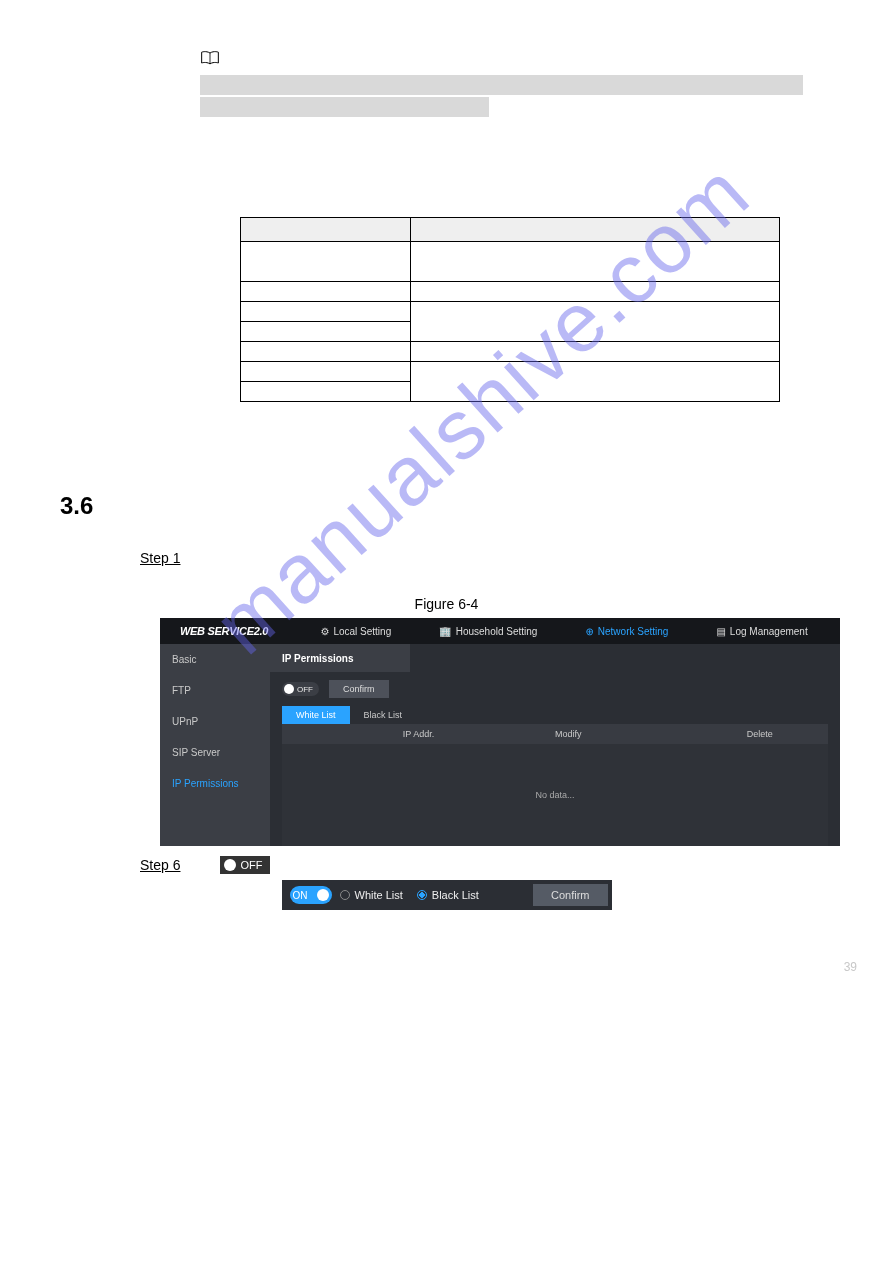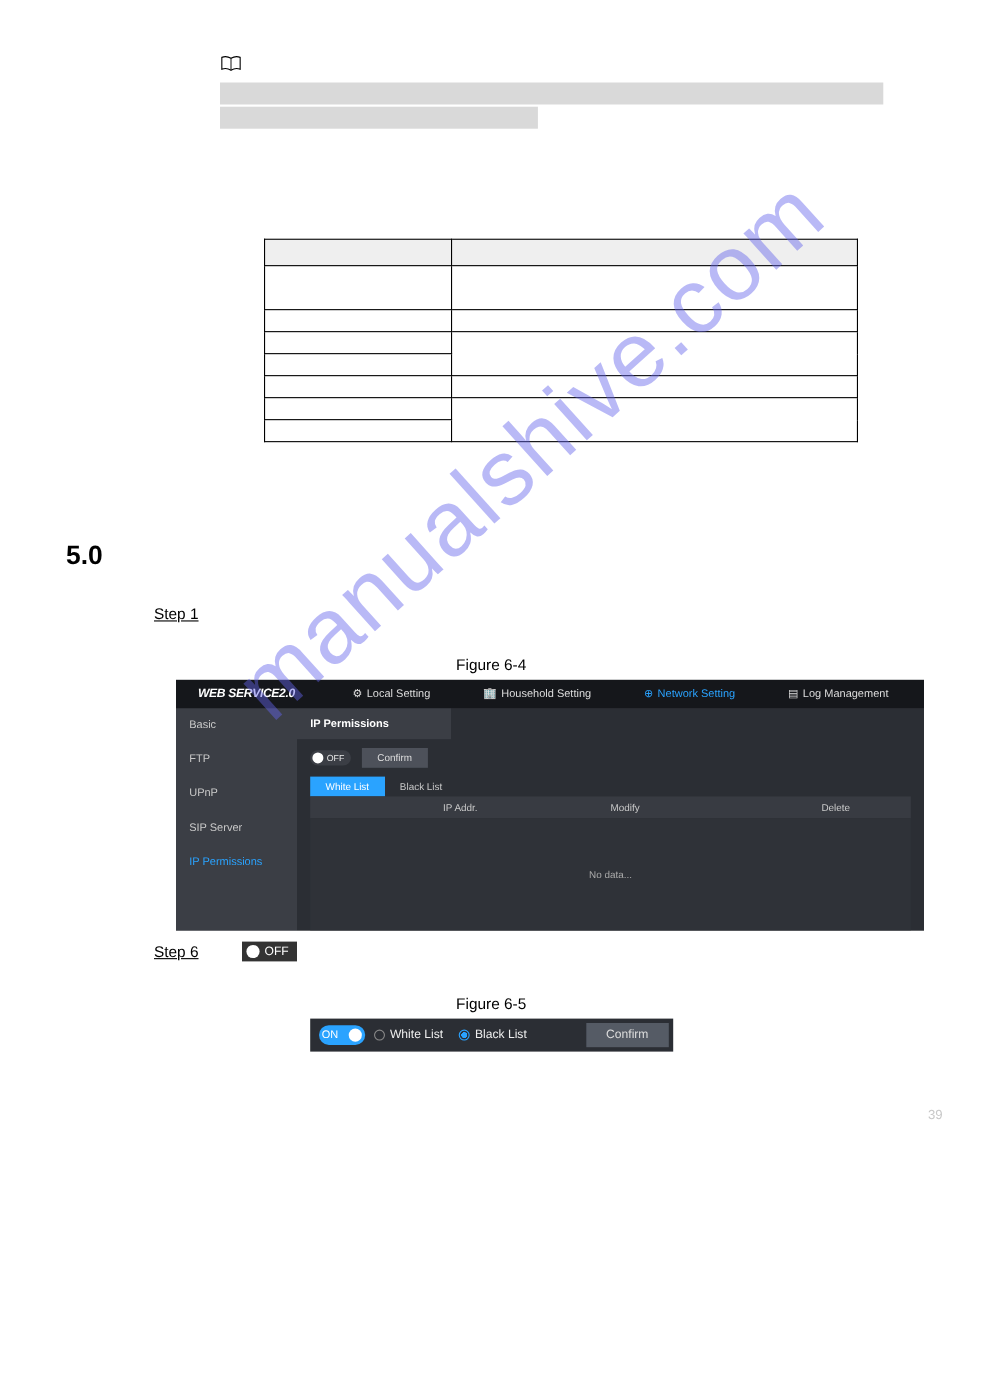--- a/index.html
+++ b/index.html
@@ -326,21 +326,21 @@
           <td rowspan="2"></td>
         </tr>
     <tr>
           <td style="height:20px"></td>
         </tr>
   </tbody>
     </table>
 
   
   <h2 class="section-heading">
-    <span>5.0</span>
+    <span>3.6</span>
   </h2>
 
   
   <div class="step-row">
     <span class="step-label">Step 1</span>
   </div>
 
   
   <div class="figure-caption">Figure 6-4</div>
 
@@ -401,21 +401,20 @@
   
   <div class="step-row" style="margin-top:10px">
     <span class="step-label">Step 6</span>
     <span class="off-chip">
       <span class="dot"></span>
       <span>OFF</span>
     </span>
   </div>
 
   
-  <div class="figure-caption" style="margin-top:30px">Figure 6-5</div>
   <div class="fig65">
     <span class="on-pill">
       <span>ON</span>
       <span class="knob"></span>
     </span>
     <div class="radio-row">
       <span class="radio-item">
         <span class="radio-dot"></span>
         <span>White List</span>
       </span>

